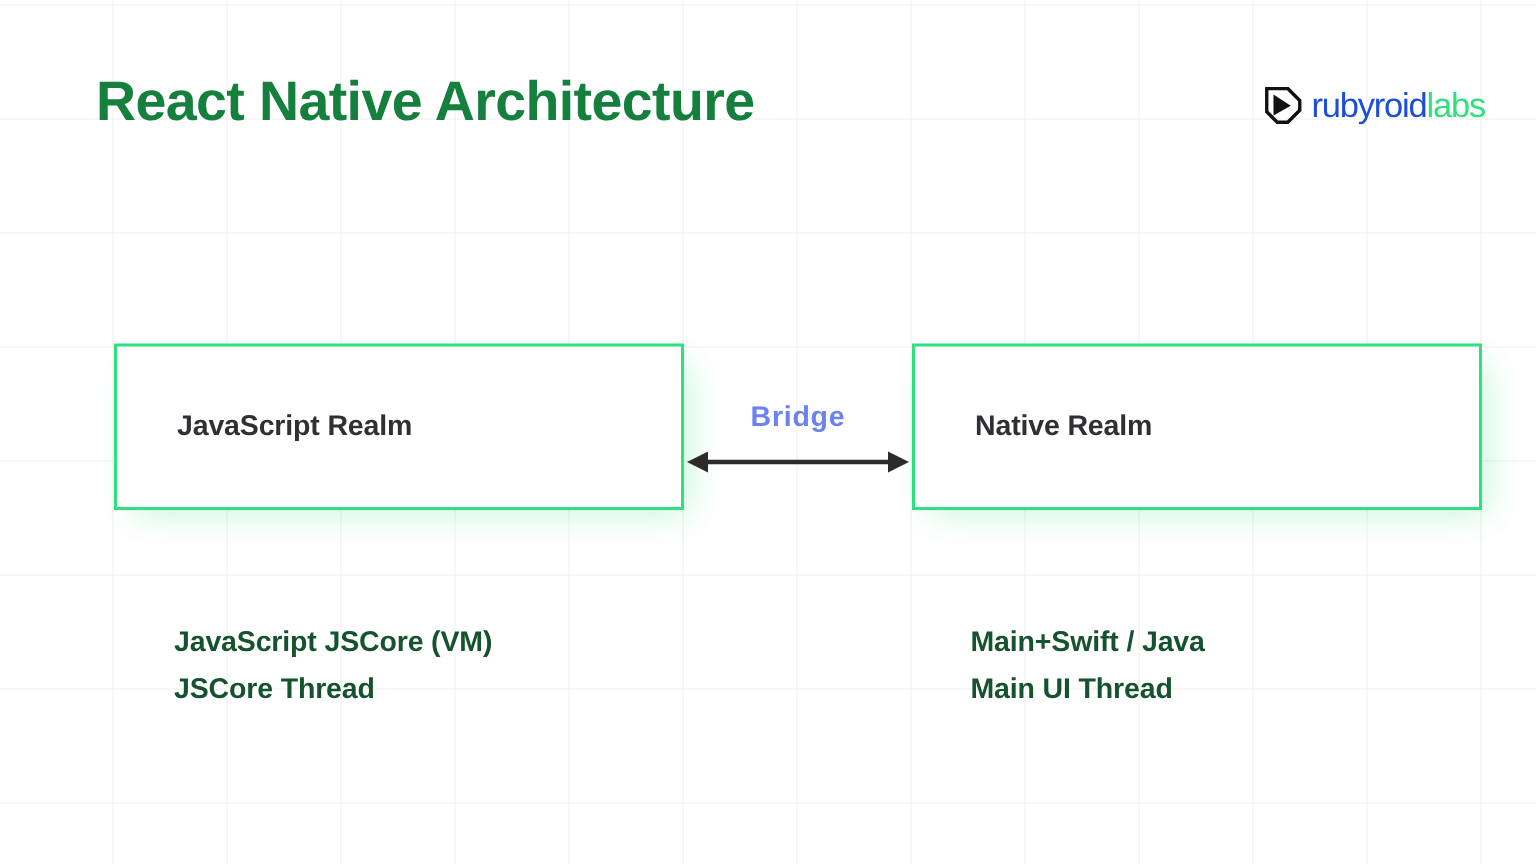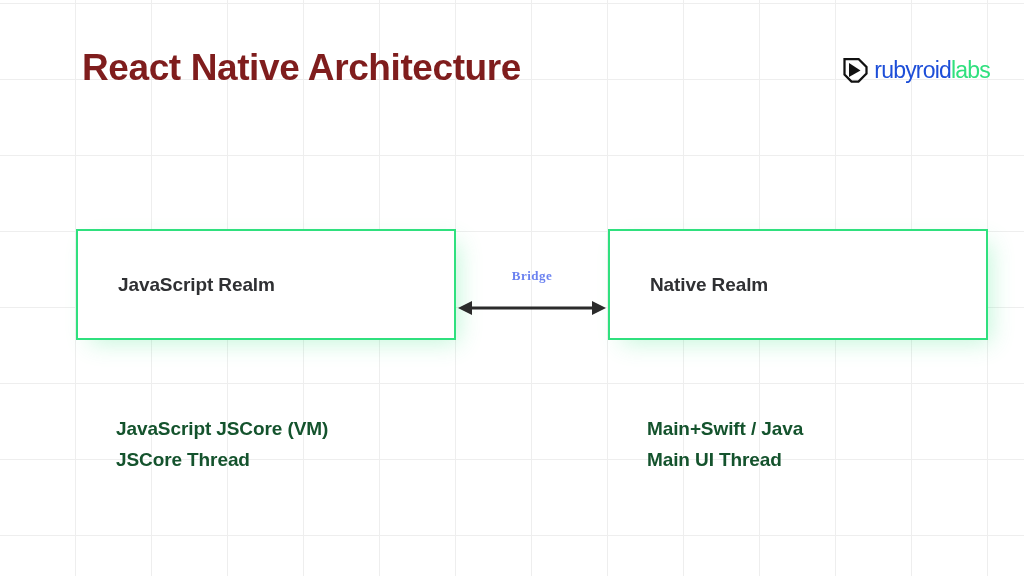--- a/index.html
+++ b/index.html
@@ -27,26 +27,26 @@
       linear-gradient(to right, #eeeeee 1px, transparent 1px),
       linear-gradient(to bottom, #eeeeee 1px, transparent 1px);
     background-size: 76px 76px;
     background-position: -1px 3px;
     pointer-events: none;
   }
 
   
   #page-title {
     position: absolute;
-    left: 82px;
+    left: 64px;
     top: 48px;
     font-size: 37px;
     font-weight: bold;
     letter-spacing: -0.4px;
-    color: #7f1d1d;
+    color: #15803d;
     line-height: 1.1;
     white-space: nowrap;
   }
 
   
   #logo {
     position: absolute;
     right: 34px;
     top: 56px;
     display: flex;
@@ -95,22 +95,22 @@
     white-space: nowrap;
   }
 
   
   #bridge-label {
     position: absolute;
     left: 456px;
     top: 268px;
     width: 152px;
     text-align: center;
-    font-family: Liberation Serif, serif;
-    font-size: 13px;
+    font-family: Liberation Sans, sans-serif;
+    font-size: 19px;
     font-weight: bold;
     color: #6b82f0;
     letter-spacing: 0.5px;
   }
   #bridge-arrow {
     position: absolute;
     left: 456px;
     top: 296px;
     width: 152px;
     height: 24px;

